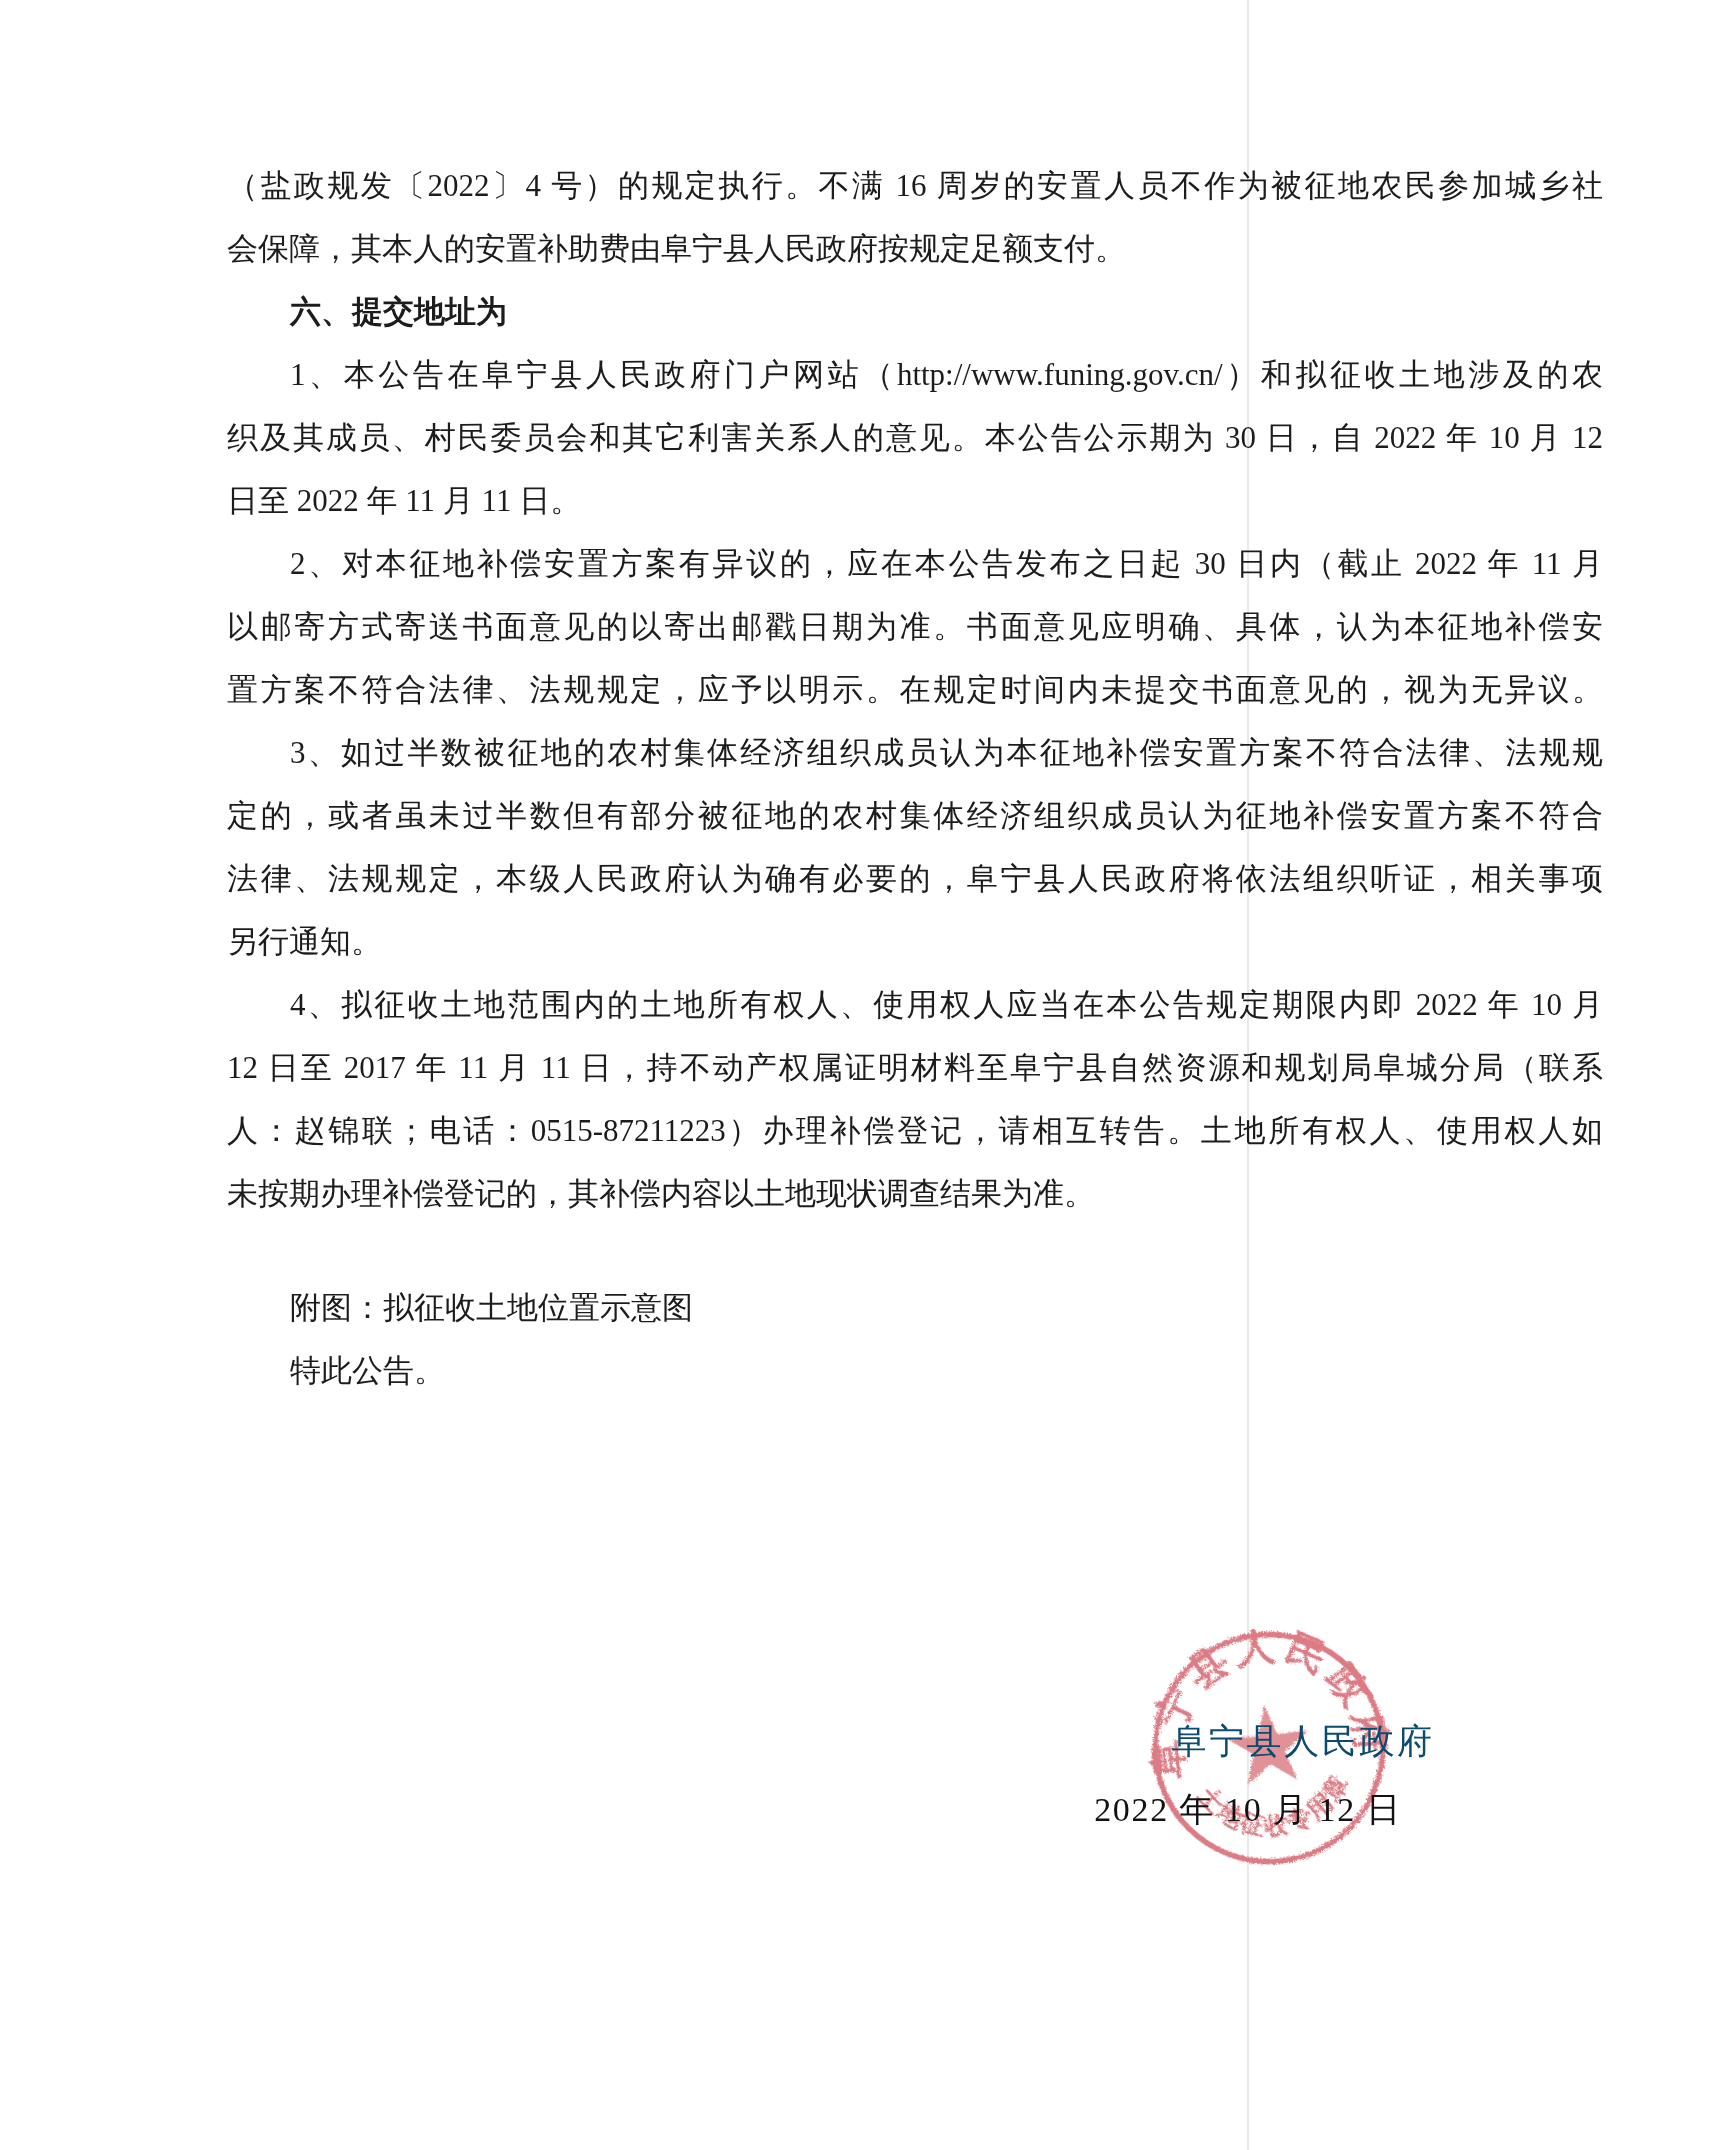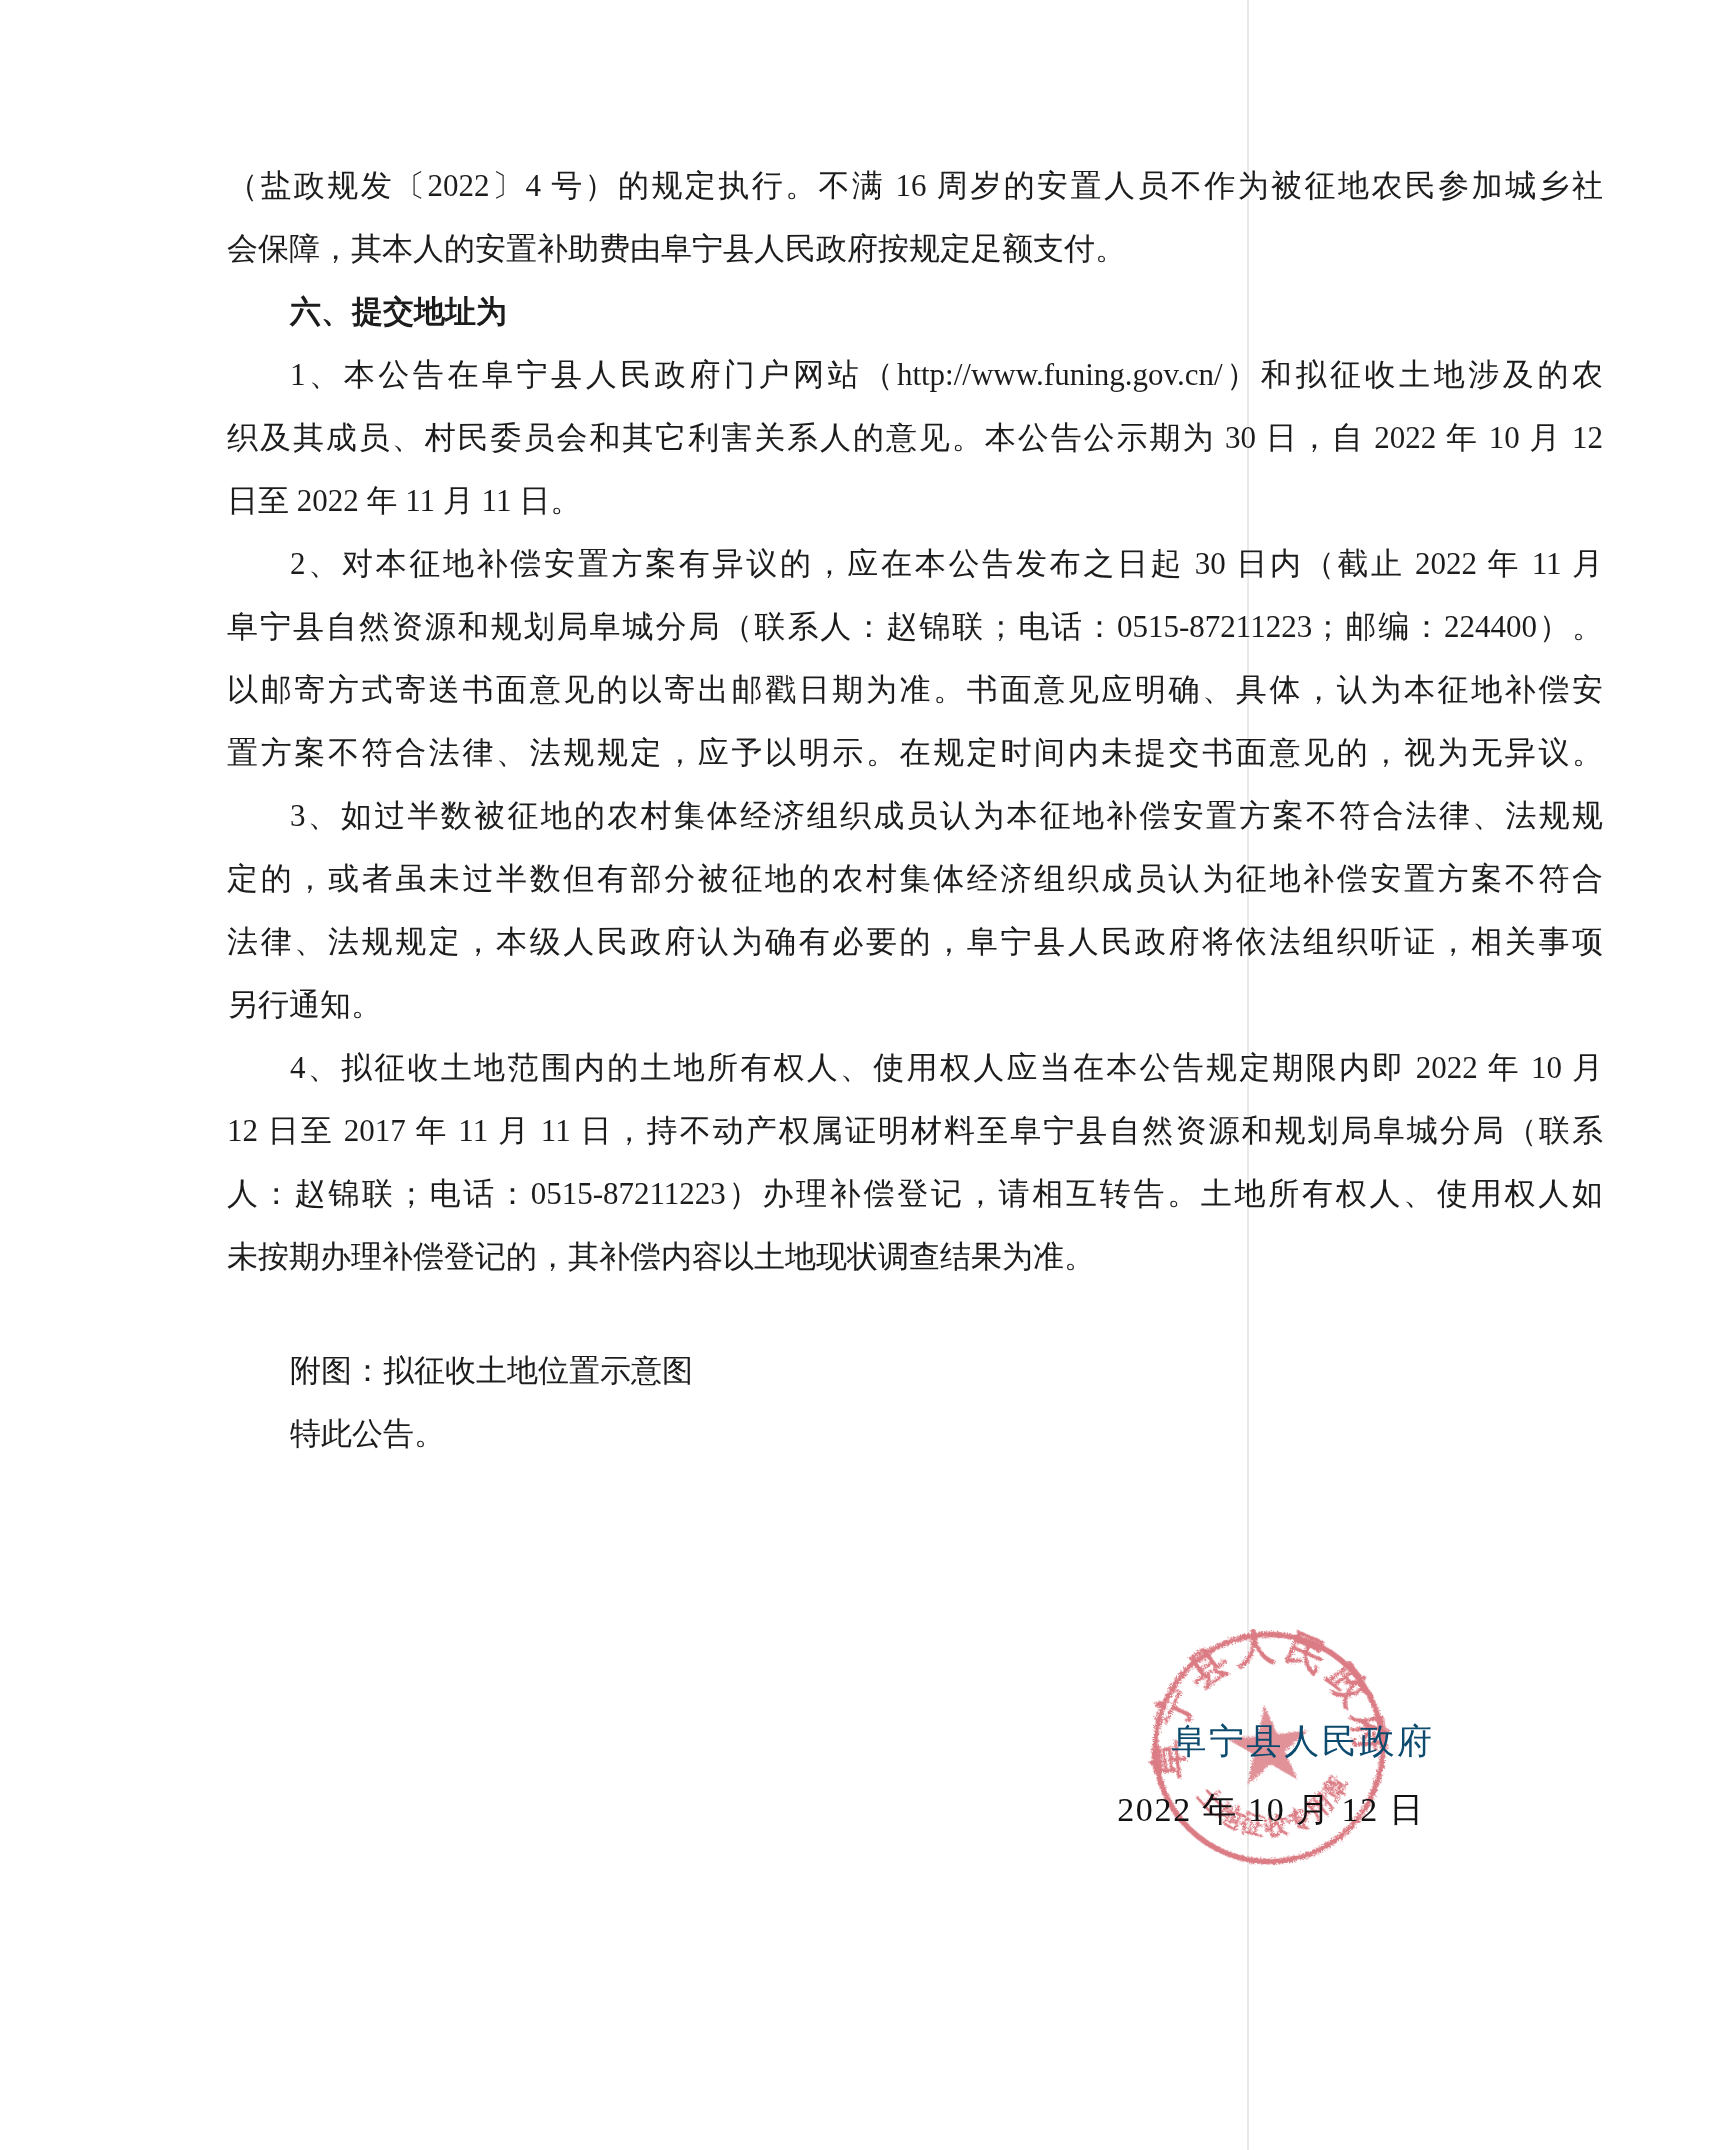--- a/index.html
+++ b/index.html
@@ -55,21 +55,21 @@
     width: 292px;
     text-align: center;
     font-size: 35px;
     letter-spacing: 2.6px;
     line-height: 47px;
     color: #0c4a6e;
     z-index: 4;
   }
   .sig-date {
     position: absolute;
-    left: 1116px; top: 1786px;
+    left: 1093px; top: 1786px;
     width: 310px;
     text-align: center;
     font-size: 34px;
     letter-spacing: 1.7px;
     line-height: 47px;
     color: #111;
     z-index: 4;
   }
 
   
@@ -99,21 +99,20 @@
   <div class="scan-line"></div>
 
   <div class="doc-body" id="doc-lines">
       <div class="line j">（盐政规发〔2022〕4 号）的规定执行。不满 16 周岁的安置人员不作为被征地农民参加城乡社</div>
       <div class="line">会保障，其本人的安置补助费由阜宁县人民政府按规定足额支付。</div>
       <div class="line ind b">六、提交地址为</div>
       <div class="line j ind">1、本公告在阜宁县人民政府门户网站（http://www.funing.gov.cn/）和拟征收土地涉及的农</div>
       <div class="line j">织及其成员、村民委员会和其它利害关系人的意见。本公告公示期为 30 日，自 2022 年 10 月 12</div>
       <div class="line">日至 2022 年 11 月 11 日。</div>
       <div class="line j ind">2、对本征地补偿安置方案有异议的，应在本公告发布之日起 30 日内（截止 2022 年 11 月</div>
-      <div class="line j">阜宁县自然资源和规划局阜城分局（联系人：赵锦联；电话：0515-87211223；邮编：224400）。</div>
       <div class="line j">以邮寄方式寄送书面意见的以寄出邮戳日期为准。书面意见应明确、具体，认为本征地补偿安</div>
       <div class="line j">置方案不符合法律、法规规定，应予以明示。在规定时间内未提交书面意见的，视为无异议。</div>
       <div class="line j ind">3、如过半数被征地的农村集体经济组织成员认为本征地补偿安置方案不符合法律、法规规</div>
       <div class="line j">定的，或者虽未过半数但有部分被征地的农村集体经济组织成员认为征地补偿安置方案不符合</div>
       <div class="line j">法律、法规规定，本级人民政府认为确有必要的，阜宁县人民政府将依法组织听证，相关事项</div>
       <div class="line">另行通知。</div>
       <div class="line j ind">4、拟征收土地范围内的土地所有权人、使用权人应当在本公告规定期限内即 2022 年 10 月</div>
       <div class="line j">12 日至 2017 年 11 月 11 日，持不动产权属证明材料至阜宁县自然资源和规划局阜城分局（联系</div>
       <div class="line j">人：赵锦联；电话：0515-87211223）办理补偿登记，请相互转告。土地所有权人、使用权人如</div>
       <div class="line">未按期办理补偿登记的，其补偿内容以土地现状调查结果为准。</div>

